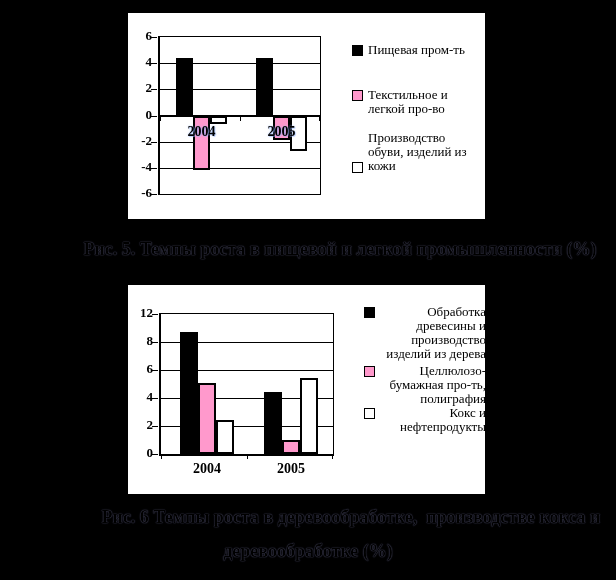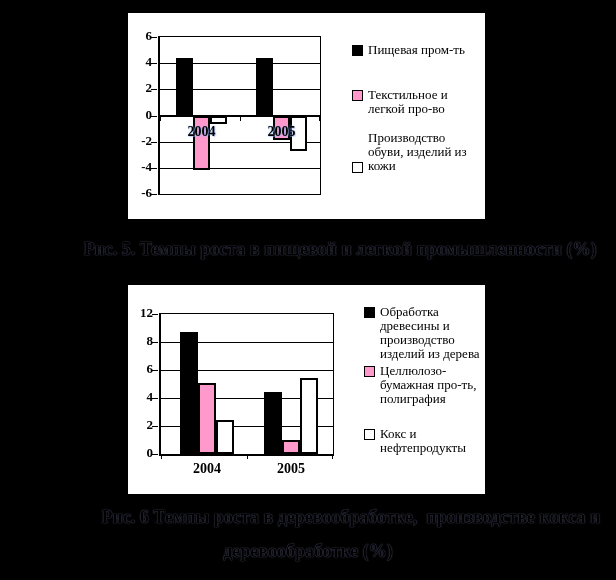--- a/index.html
+++ b/index.html
@@ -113,30 +113,30 @@
         <div class="xtick-mark" style="left: 171px; height: 5px; top: 140px;"></div>
       </div>
     <div id="ylabels2" style="position: absolute; left: 0px; top: 0px;">
         <div class="ytick-label" style="left: -3px; width: 28px; top: 21px;">12</div>
         <div class="ytick-label" style="left: -3px; width: 28px; top: 49px;">8</div>
         <div class="ytick-label" style="left: -3px; width: 28px; top: 77px;">6</div>
         <div class="ytick-label" style="left: -3px; width: 28px; top: 105px;">4</div>
         <div class="ytick-label" style="left: -3px; width: 28px; top: 133px;">2</div>
         <div class="ytick-label" style="left: -3px; width: 28px; top: 161px;">0</div>
       </div>
-    <div id="legend2" class="legend" style="left:236px;top:20px;width:122px;">
+    <div id="legend2" class="legend" style="left:236px;top:20px;width:122px;text-align:right;">
         <div class="legend-item">
           <span class="legend-marker" style="background: rgb(0, 0, 0);"></span>
           <span class="legend-label">Обработка древесины и производство изделий из дерева</span>
         </div>
         <div class="legend-item" style="margin-top: 3px;">
           <span class="legend-marker" style="background: rgb(255, 153, 204);"></span>
           <span class="legend-label">Целлюлозо-бумажная про-ть, полиграфия</span>
         </div>
-        <div class="legend-item" style="margin-top: 21px;">
+        <div class="legend-item" style="margin-top: 0;">
           <span class="legend-marker" style="background: rgb(255, 255, 255);"></span>
           <span class="legend-label">Кокс и нефтепродукты</span>
         </div>
       </div>
   </div>
 
   <div id="caption2-line1" class="caption">Рис. 6 Темпы роста в деревообработке,  производстве кокса и</div>
   <div id="caption2-line2" class="caption">деревообработке (%)</div>
 
 </div>

